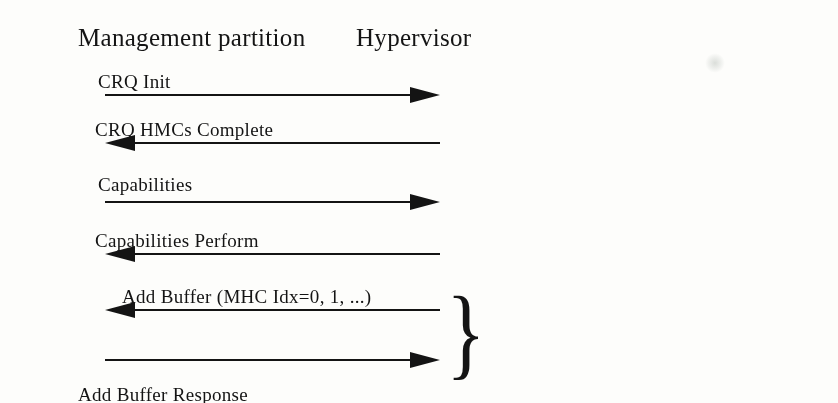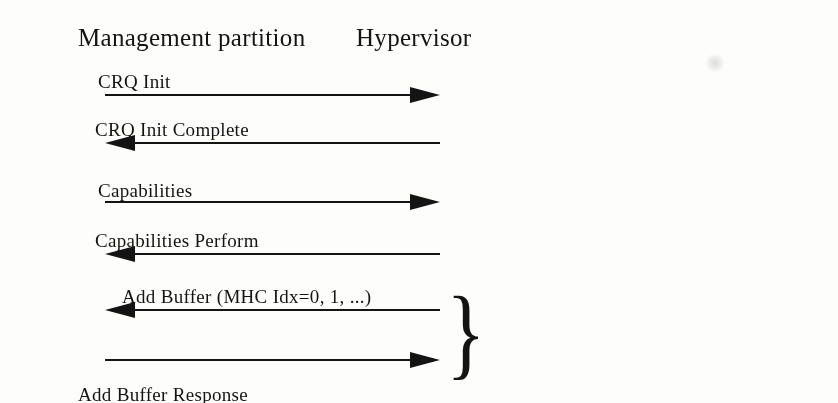--- a/index.html
+++ b/index.html
@@ -96,26 +96,26 @@
 
   <div class="actor actor-right">Hypervisor</div>
 
   <div id="messages">
       <div class="msg">
         <div class="msg-label" style="left: -7px; top: 69px;">CRQ Init</div>
         <div class="msg-line" style="top: 94px; left: 0px; width: 308px;"></div>
         <div class="head head-right" style="left: 305px; top: 87px;"></div>
       </div>
       <div class="msg">
-        <div class="msg-label" style="left: -10px; top: 117px;">CRQ Init Complete</div>
+        <div class="msg-label" style="left: -10px; top: 117px;">CRQ HMCs Complete</div>
         <div class="msg-line" style="top: 142px; left: 26px; width: 309px;"></div>
         <div class="head head-left" style="left: 0px; top: 135px;"></div>
       </div>
       <div class="msg">
-        <div class="msg-label" style="left: -7px; top: 178px;">Capabilities</div>
+        <div class="msg-label" style="left: -7px; top: 172px;">Capabilities</div>
         <div class="msg-line" style="top: 201px; left: 0px; width: 308px;"></div>
         <div class="head head-right" style="left: 305px; top: 194px;"></div>
       </div>
       <div class="msg">
         <div class="msg-label" style="left: -10px; top: 228px;">Capabilities Perform</div>
         <div class="msg-line" style="top: 253px; left: 26px; width: 309px;"></div>
         <div class="head head-left" style="left: 0px; top: 246px;"></div>
       </div>
       <div class="msg">
         <div class="msg-label" style="left: 17px; top: 284px;">Add Buffer (MHC Idx=0, 1, ...)</div>

